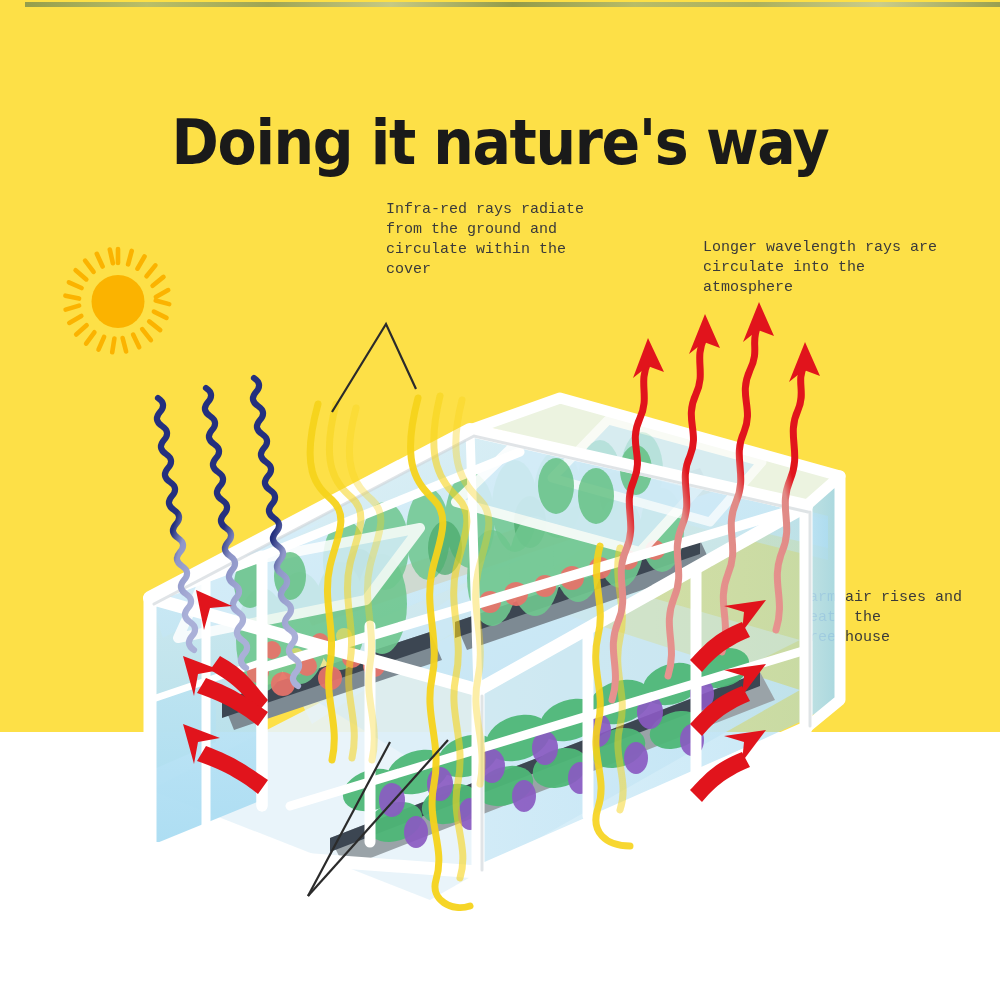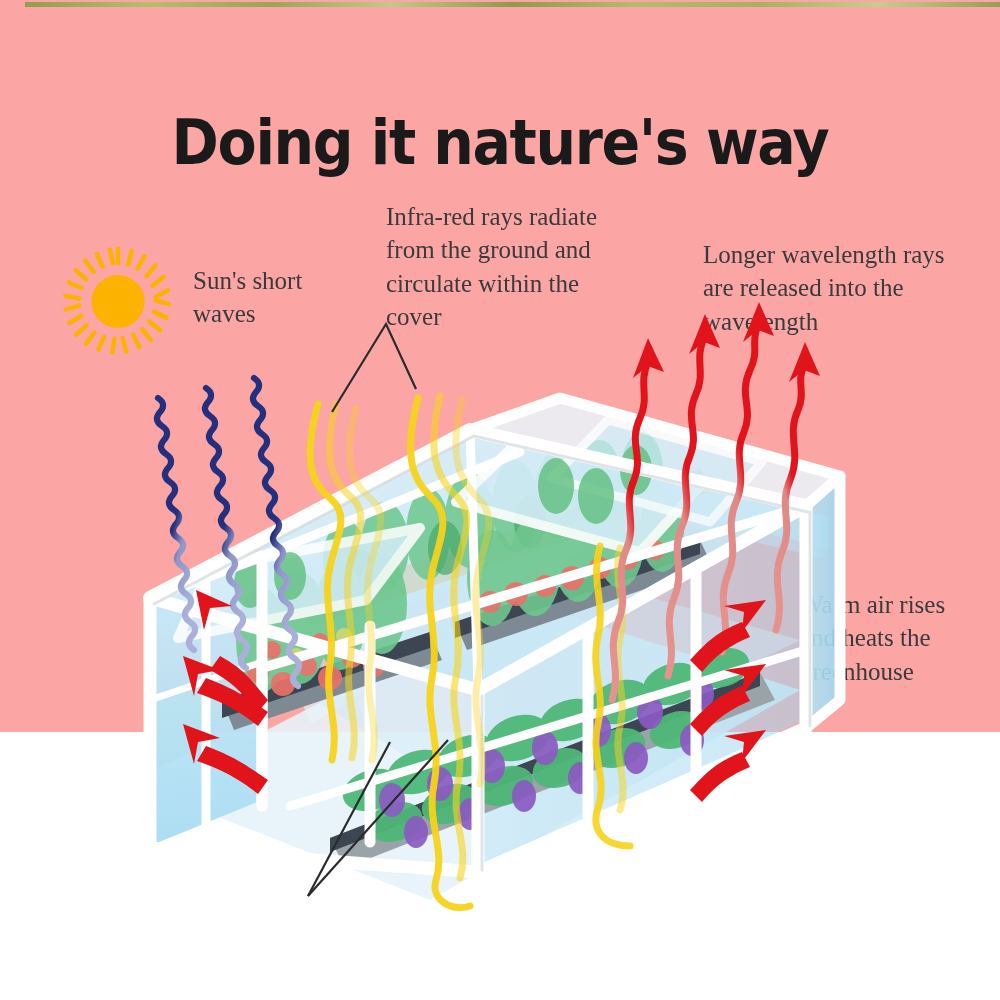--- a/index.html
+++ b/index.html
@@ -1,33 +1,33 @@
 <!DOCTYPE html>
 <html><head>
 <meta charset="utf-8">
 <style>
   html,body{margin:0;padding:0;background:#ffffff;}
   body{width:1000px;height:1000px;overflow:hidden;
        font-family:"Liberation Sans","DejaVu Sans",sans-serif;color:#231f20;}
-  #stage{position:relative;width:1000px;height:732px;background:#fca5a5;}
+  #stage{position:relative;width:1000px;height:732px;background:#fde047;}
 
   
   .top-strip{position:absolute;left:25px;top:2px;width:975px;height:5px;
     background:linear-gradient(90deg,#8f9a4b,#b6bd6a,#9aa253,#c3c887,#8d9748,#b4ba69,#a8ae5c,#c8cc8e,#949c50);
     opacity:.95;}
 
   
   .title{position:absolute;left:0;top:68px;width:1000px;text-align:center;
     font-family:"DejaVu Sans","Liberation Sans",sans-serif;
     font-weight:bold;font-size:62px;letter-spacing:-1.5px;color:#1a1a1a;
     transform:scaleX(.92);transform-origin:50% 50%;line-height:1.05;}
 
   
-  .cap{position:absolute;font-size:25px;line-height:1.33;color:#3a3a3a;
-       font-family:Liberation Serif, serif;}
+  .cap{position:absolute;font-size:15px;line-height:1.33;color:#3a3a3a;
+       font-family:Liberation Mono, monospace;}
   #cap-sun{left:193px;top:264px;width:160px;}
   #cap-infra{left:386px;top:200px;width:220px;}
   #cap-long{left:703px;top:238px;width:250px;}
   #cap-warm{left:800px;top:588px;width:175px;}
   #cap-short{left:70px;top:878px;width:250px;}
 
   
   .sun-wrap{position:absolute;left:62px;top:246px;width:112px;height:112px;}
 
   
@@ -68,23 +68,22 @@
         <line x1="6.9" y1="36.3" x2="19.6" y2="42"></line>
         <line x1="13.6" y1="24.3" x2="24.3" y2="33.4"></line>
         <line x1="23.1" y1="14.6" x2="31.6" y2="25.8"></line>
         <line x1="34.8" y1="7.8" x2="40.6" y2="20.5"></line>
         <line x1="47.8" y1="3.6" x2="50.9" y2="17.2"></line>
       </g>
       <circle cx="56" cy="55.5" r="26.5" fill="#FBB300"></circle>
     </svg>
   </div>
 
-  <div class="cap noselect" id="cap-sun">Sun's short waves</div>
   <div class="cap noselect" id="cap-infra">Infra-red rays radiate from the ground and circulate within the cover</div>
-  <div class="cap noselect" id="cap-long">Longer wavelength rays are released into the wavelength</div>
+  <div class="cap noselect" id="cap-long">Longer wavelength rays are circulate into the atmosphere</div>
   <div class="cap noselect" id="cap-warm">Warm air rises and heats the greenhouse</div>
 
   <svg id="art" viewBox="0 0 1000 1000">
     <defs>
       <linearGradient id="glassFace" x1="0" y1="0" x2="0" y2="1">
         <stop offset="0%" stop-color="#cdeaf8"></stop>
         <stop offset="100%" stop-color="#a9dcf2"></stop>
       </linearGradient>
       <linearGradient id="glassRoof" x1="0" y1="0" x2="1" y2="1">
         <stop offset="0%" stop-color="#e3f3fb"></stop>

